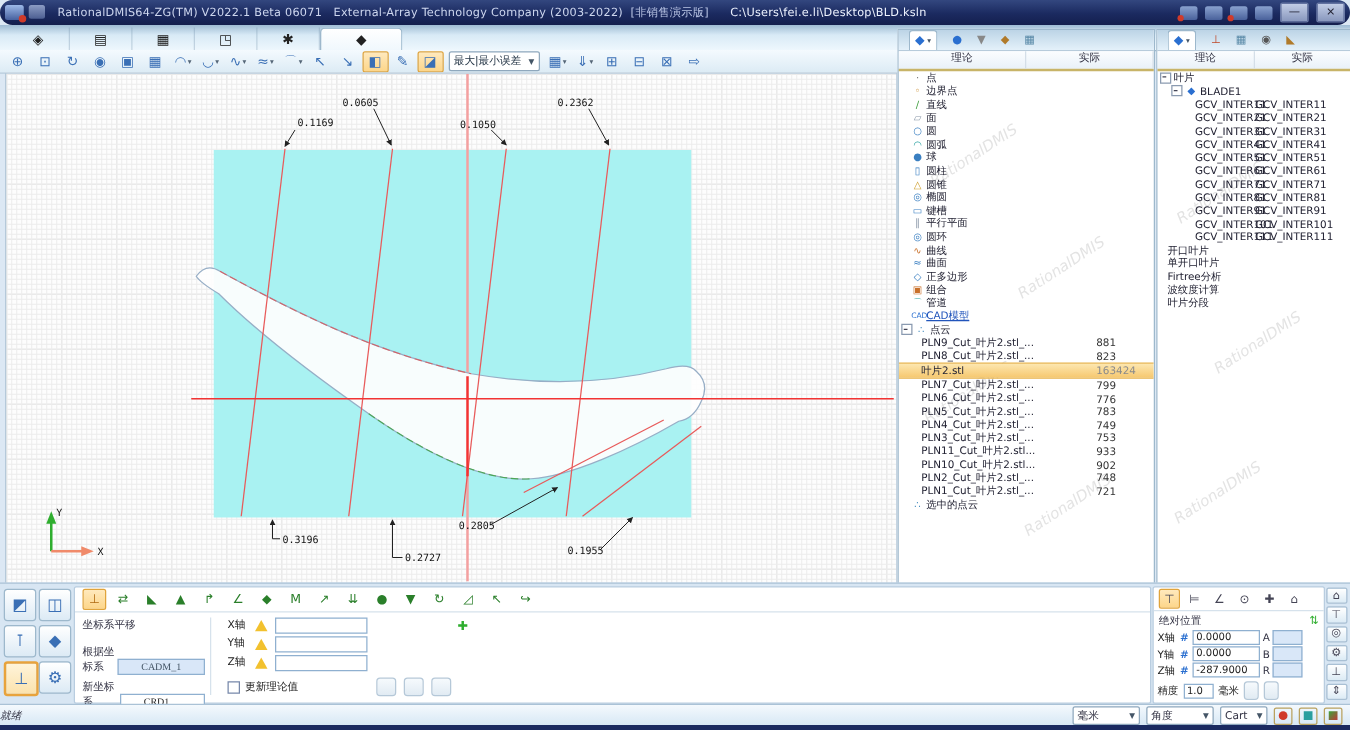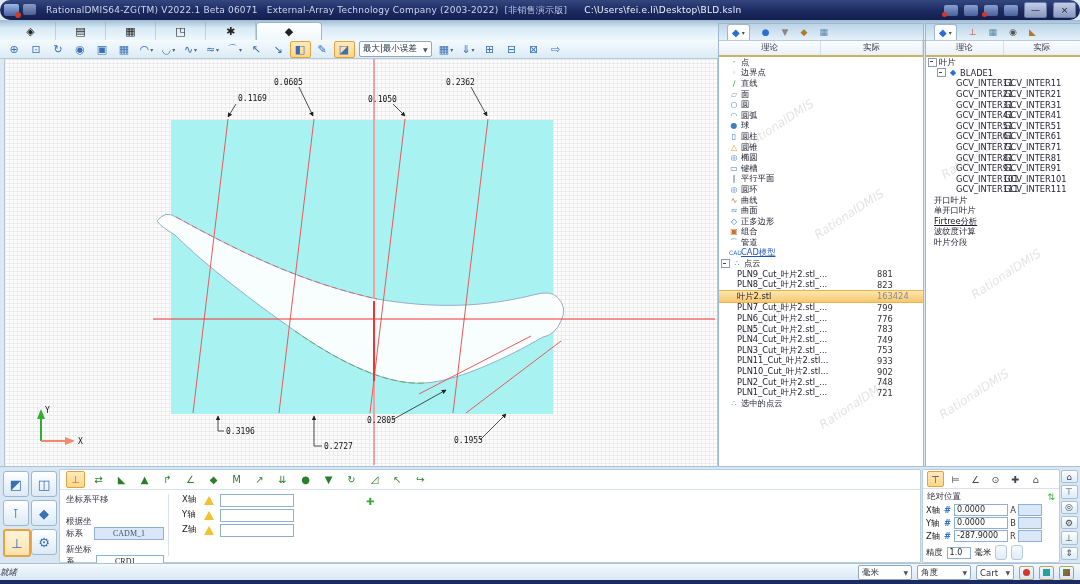--- a/index.html
+++ b/index.html
@@ -587,21 +587,21 @@
     <span class="act">GCV_INTER111</span>
   </div>
       </div>
     <div>
         <div class="trow" style="padding-left:8px;">
     <span>开口叶片</span>
   </div>
         <div class="trow" style="padding-left:8px;">
     <span>单开口叶片</span>
   </div>
-        <div class="trow" style="padding-left:8px;text-decoration:underline;">
+        <div class="trow" style="padding-left:8px;">
     <span>Firtree分析</span>
   </div>
         <div class="trow" style="padding-left:8px;">
     <span>波纹度计算</span>
   </div>
         <div class="trow" style="padding-left:8px;">
     <span>叶片分段</span>
   </div>
       </div>
   </div>
@@ -703,20 +703,29 @@
     <span class="warn"></span>
     <span class="axinp"></span>
   </div>
         <div class="axrow">
     <span class="al">Z轴</span>
     <span class="warn"></span>
     <span class="axinp"></span>
   </div>
       </div>
     <span class="plus" style="position:absolute;left:300px;top:26px;">✚</span>
+    <div id="csbottom">
+      <span class="chk"></span>
+      <span class="cl">更新理论值</span>
+      <span style="display:flex;">
+          <span class="btn"></span>
+          <span class="btn"></span>
+          <span class="btn"></span>
+        </span>
+    </div>
   </div>
 
   <div id="pospanel">
     <div id="postoolbar">
         <span class="posic active">
           <span>⊤</span>
         </span>
         <span class="posic">
           <span>⊨</span>
         </span>

